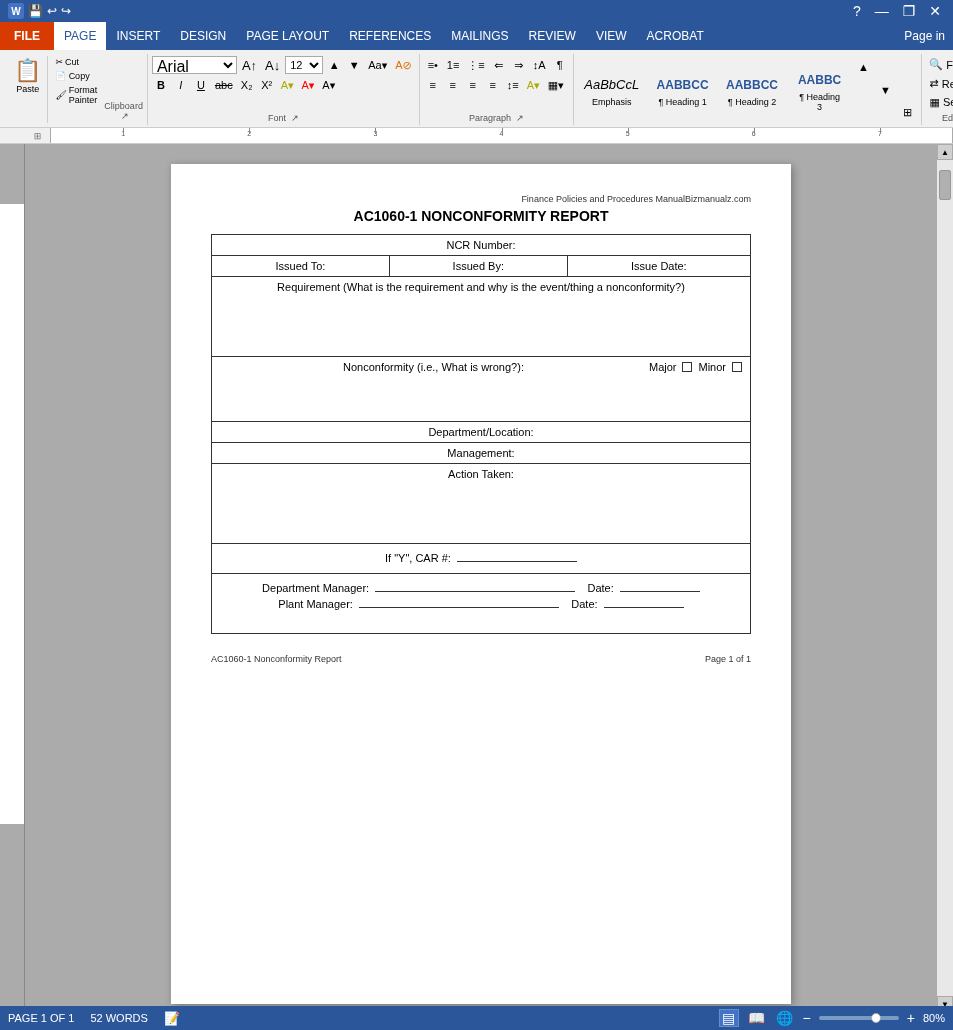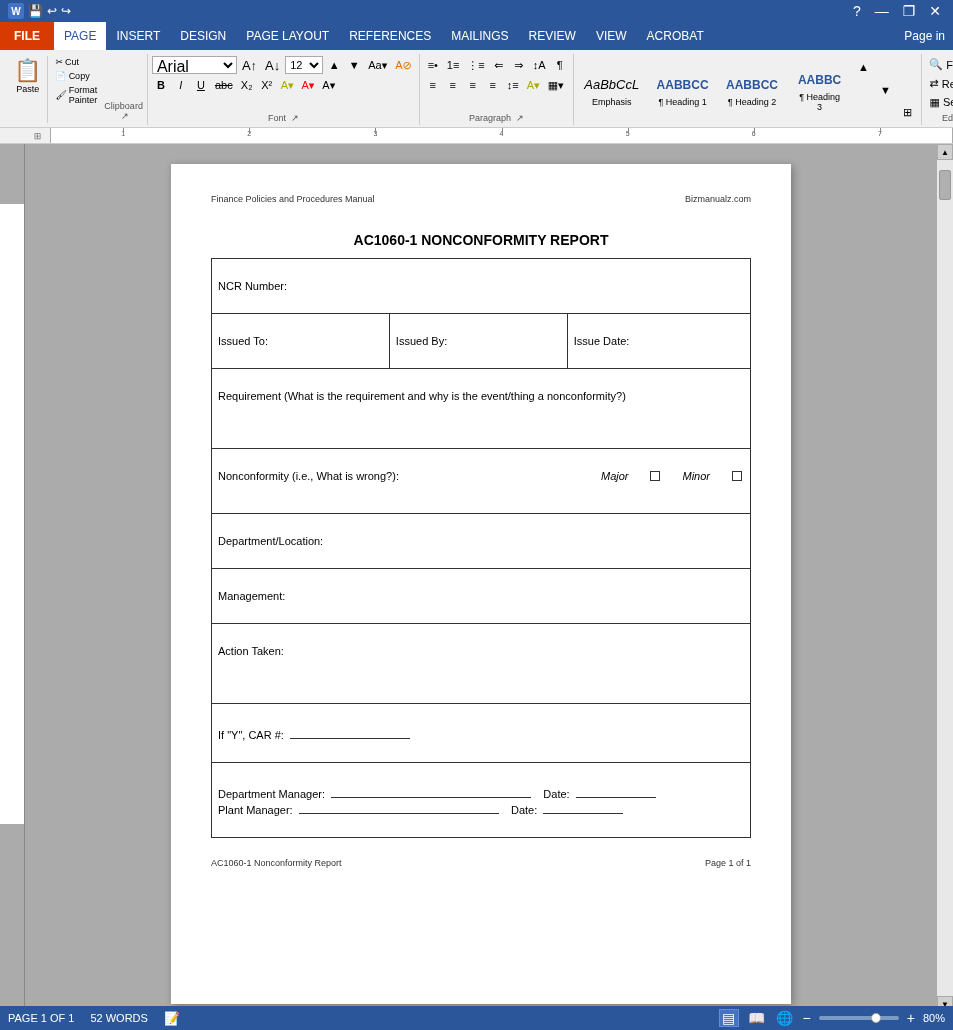--- a/index.html
+++ b/index.html
@@ -243,22 +243,22 @@
       min-height: 840px;
       background: white;
       box-shadow: 2px 2px 8px rgba(0,0,0,0.3);
       padding: 30px 40px;
       position: relative;
     }
 
     
     .page-header {
       display: flex;
-      justify-content: space-between;
-      margin-bottom: 28px;
+      justify-content: flex-end;
+      margin-bottom: 4px;
       font-size: 9px;
       color: #333;
     }
 
     
     .doc-title {
       text-align: center;
       font-size: 14px;
       font-weight: bold;
       margin-bottom: 10px;
@@ -267,34 +267,34 @@
 
     
     .form-table {
       width: 100%;
       border-collapse: collapse;
       font-size: 11px;
       font-family: Arial, sans-serif;
     }
     .form-table td, .form-table th {
       border: 1px solid #333;
-      padding: 21px 6px;
+      padding: 4px 6px;
       vertical-align: top;
+      text-align: center;
     }
     .tall-cell { height: 80px; }
     .medium-cell { height: 65px; }
     .action-cell { height: 80px; }
     .signature-cell { height: 60px; }
 
     .major-minor {
       float: right;
       display: flex;
       align-items: center;
-      gap: 20px;
-      font-style: italic;
+      gap: 4px;
     }
     .checkbox-box {
       display: inline-block;
       width: 10px;
       height: 10px;
       border: 1px solid #333;
       margin: 0 2px;
     }
 
     .underline-field {

